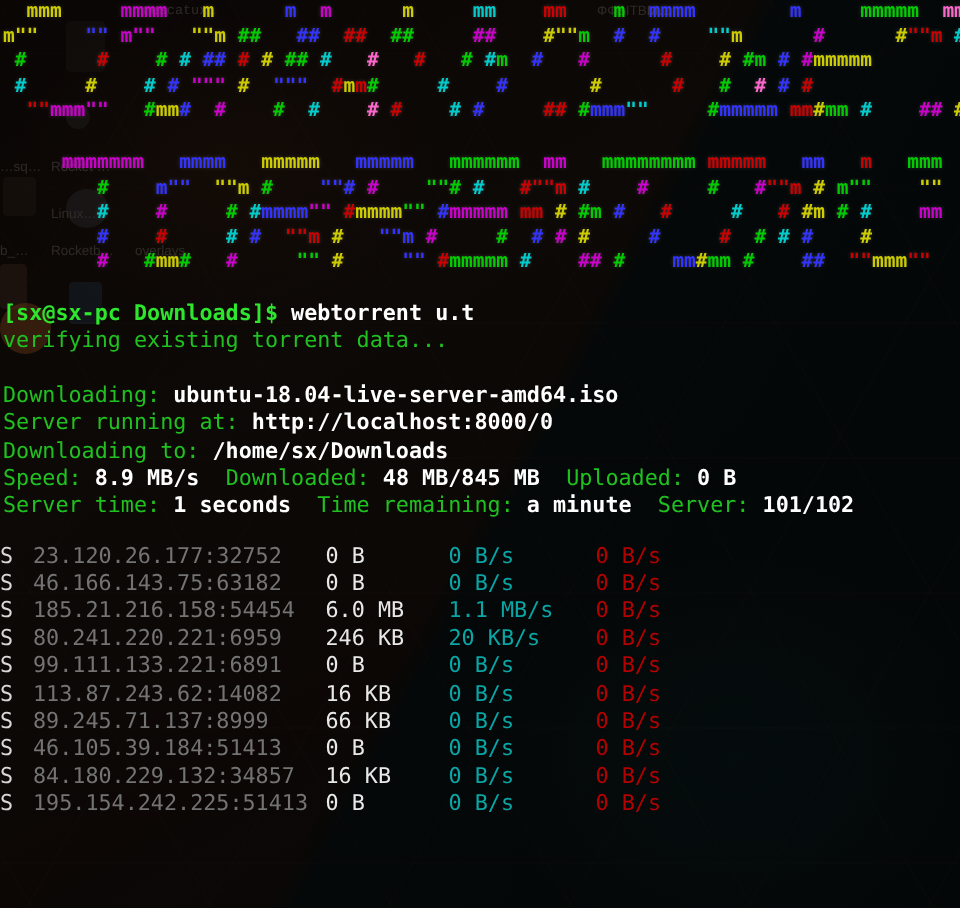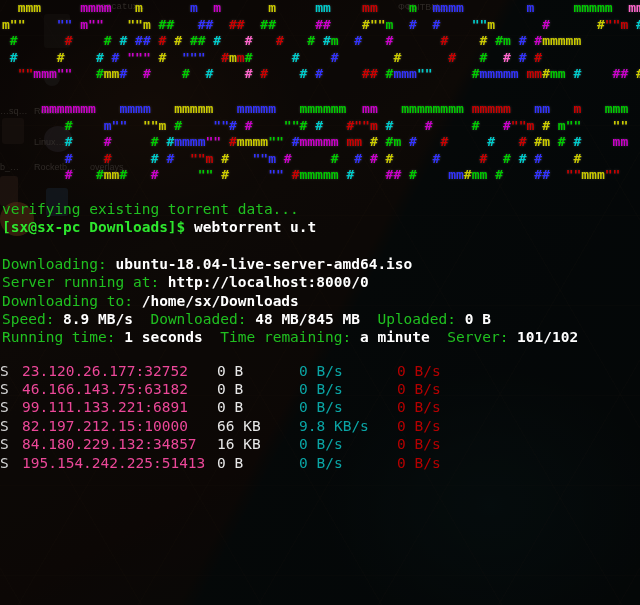--- a/index.html
+++ b/index.html
@@ -42,21 +42,21 @@
   .banner{font-size:13px;line-height:16.6px;white-space:pre;font-weight:bold;
     padding-left:2px;text-shadow:0 0 3px rgba(255,255,255,.18);}
   .banner span{display:inline;}
 
   .c-green{color:#20c020;}
   .c-bgreen{color:#2ee62e;font-weight:bold;}
   .c-bwhite{color:#ffffff;font-weight:bold;}
 
   .peer-row{font-size:14.5px;line-height:18.4px;white-space:pre;height:18.4px;padding-left:0px;}
   .col-s{display:inline-block;width:22px;color:#d8d8d8;}
-  .col-addr{display:inline-block;width:195px;color:#ec4899;}
+  .col-addr{display:inline-block;width:195px;color:#737373;}
   .col-size{display:inline-block;width:82px;color:#e8e8e8;}
   .col-dn{display:inline-block;width:98px;color:#0aa5a5;}
   .col-up{display:inline-block;width:90px;color:#b40000;}
 </style>
 </head>
 <body>
 
 <div id="screen">
 
   <div id="wallpaper">
@@ -87,38 +87,42 @@
     </div>
 
   <div id="terminal">
 
     <div id="banner1" class="banner"><div><span>  </span><span style="color: rgb(204, 204, 0);">mmm</span><span>     </span><span style="color: rgb(204, 0, 204);">mmmm</span><span>   </span><span style="color: rgb(204, 204, 0);">m</span><span>      </span><span style="color: rgb(51, 51, 255);">m</span><span>  </span><span style="color: rgb(204, 0, 204);">m</span><span>      </span><span style="color: rgb(204, 204, 0);">m</span><span>     </span><span style="color: rgb(0, 204, 204);">mm</span><span>    </span><span style="color: rgb(204, 0, 0);">mm</span><span>    </span><span style="color: rgb(0, 204, 0);">m</span><span>  </span><span style="color: rgb(51, 51, 255);">mmmm</span><span>        </span><span style="color: rgb(51, 51, 255);">m</span><span>     </span><span style="color: rgb(0, 204, 0);">mmmmm</span><span>  </span><span style="color: rgb(255, 102, 204);">mm</span></div><div><span style="color: rgb(204, 204, 0);">m</span><span style="color: rgb(204, 204, 0);">""</span><span>    </span><span style="color: rgb(51, 51, 255);">""</span><span> </span><span style="color: rgb(204, 0, 204);">m</span><span style="color: rgb(204, 0, 204);">""</span><span>   </span><span style="color: rgb(204, 204, 0);">""</span><span style="color: rgb(204, 204, 0);">m</span><span> </span><span style="color: rgb(0, 204, 0);">##</span><span>   </span><span style="color: rgb(51, 51, 255);">##</span><span>  </span><span style="color: rgb(204, 0, 0);">##</span><span>  </span><span style="color: rgb(0, 204, 0);">##</span><span>     </span><span style="color: rgb(204, 0, 204);">##</span><span>    </span><span style="color: rgb(204, 204, 0);">#</span><span style="color: rgb(204, 204, 0);">""</span><span style="color: rgb(0, 204, 0);">m</span><span>  </span><span style="color: rgb(51, 51, 255);">#</span><span>  </span><span style="color: rgb(51, 51, 255);">#</span><span>    </span><span style="color: rgb(0, 204, 204);">""</span><span style="color: rgb(204, 204, 0);">m</span><span>      </span><span style="color: rgb(204, 0, 204);">#</span><span>      </span><span style="color: rgb(204, 204, 0);">#</span><span style="color: rgb(204, 0, 0);">""</span><span style="color: rgb(204, 0, 0);">m</span><span> </span><span style="color: rgb(0, 204, 204);">#</span></div><div><span> </span><span style="color: rgb(0, 204, 0);">#</span><span>      </span><span style="color: rgb(204, 0, 0);">#</span><span>    </span><span style="color: rgb(0, 204, 0);">#</span><span> </span><span style="color: rgb(0, 204, 204);">#</span><span> </span><span style="color: rgb(51, 51, 255);">##</span><span> </span><span style="color: rgb(204, 0, 0);">#</span><span> </span><span style="color: rgb(204, 204, 0);">#</span><span> </span><span style="color: rgb(0, 204, 0);">##</span><span> </span><span style="color: rgb(0, 204, 204);">#</span><span>   </span><span style="color: rgb(255, 102, 204);">#</span><span>   </span><span style="color: rgb(204, 0, 0);">#</span><span>   </span><span style="color: rgb(0, 204, 0);">#</span><span> </span><span style="color: rgb(0, 204, 204);">#</span><span style="color: rgb(0, 204, 0);">m</span><span>  </span><span style="color: rgb(51, 51, 255);">#</span><span>   </span><span style="color: rgb(204, 0, 204);">#</span><span>      </span><span style="color: rgb(204, 0, 0);">#</span><span>    </span><span style="color: rgb(204, 204, 0);">#</span><span> </span><span style="color: rgb(0, 204, 0);">#</span><span style="color: rgb(0, 204, 0);">m</span><span> </span><span style="color: rgb(51, 51, 255);">#</span><span> </span><span style="color: rgb(204, 0, 204);">#</span><span style="color: rgb(204, 204, 0);">mmmmm</span></div><div><span> </span><span style="color: rgb(0, 204, 204);">#</span><span>     </span><span style="color: rgb(204, 204, 0);">#</span><span>    </span><span style="color: rgb(0, 204, 204);">#</span><span> </span><span style="color: rgb(51, 51, 255);">#</span><span> </span><span style="color: rgb(204, 0, 204);">"""</span><span> </span><span style="color: rgb(204, 204, 0);">#</span><span>  </span><span style="color: rgb(51, 51, 255);">"""</span><span>  </span><span style="color: rgb(204, 0, 0);">#</span><span style="color: rgb(204, 204, 0);">m</span><span style="color: rgb(204, 0, 0);">m</span><span style="color: rgb(0, 204, 0);">#</span><span>     </span><span style="color: rgb(0, 204, 204);">#</span><span>    </span><span style="color: rgb(51, 51, 255);">#</span><span>       </span><span style="color: rgb(204, 204, 0);">#</span><span>      </span><span style="color: rgb(204, 0, 0);">#</span><span>   </span><span style="color: rgb(0, 204, 0);">#</span><span>  </span><span style="color: rgb(255, 102, 204);">#</span><span> </span><span style="color: rgb(51, 51, 255);">#</span><span> </span><span style="color: rgb(204, 0, 0);">#</span></div><div><span>  </span><span style="color: rgb(204, 0, 0);">""</span><span style="color: rgb(204, 0, 204);">mmm</span><span style="color: rgb(204, 0, 204);">""</span><span>   </span><span style="color: rgb(0, 204, 0);">#</span><span style="color: rgb(204, 204, 0);">mm</span><span style="color: rgb(51, 51, 255);">#</span><span>  </span><span style="color: rgb(204, 0, 204);">#</span><span>    </span><span style="color: rgb(0, 204, 0);">#</span><span>  </span><span style="color: rgb(0, 204, 204);">#</span><span>    </span><span style="color: rgb(255, 102, 204);">#</span><span> </span><span style="color: rgb(204, 0, 0);">#</span><span>    </span><span style="color: rgb(0, 204, 204);">#</span><span> </span><span style="color: rgb(51, 51, 255);">#</span><span>     </span><span style="color: rgb(204, 0, 0);">##</span><span> </span><span style="color: rgb(0, 204, 0);">#</span><span style="color: rgb(51, 51, 255);">mmm</span><span style="color: rgb(0, 204, 204);">""</span><span>     </span><span style="color: rgb(0, 204, 0);">#</span><span style="color: rgb(51, 51, 255);">mmmmm</span><span> </span><span style="color: rgb(204, 0, 0);">mm</span><span style="color: rgb(204, 204, 0);">#</span><span style="color: rgb(0, 204, 0);">mm</span><span> </span><span style="color: rgb(0, 204, 204);">#</span><span>    </span><span style="color: rgb(204, 0, 204);">##</span><span> </span><span style="color: rgb(204, 204, 0);">#</span></div></div>
     <div style="height:18px"></div>
     <div id="banner2" class="banner"><div><span>     </span><span style="color: rgb(204, 0, 204);">mmmmmmm</span><span>   </span><span style="color: rgb(51, 51, 255);">mmmm</span><span>   </span><span style="color: rgb(204, 204, 0);">mmmmm</span><span>   </span><span style="color: rgb(51, 51, 255);">mmmmm</span><span>   </span><span style="color: rgb(0, 204, 0);">mmmmmm</span><span>  </span><span style="color: rgb(204, 0, 204);">mm</span><span>   </span><span style="color: rgb(0, 204, 0);">mmmmmmmm</span><span> </span><span style="color: rgb(204, 0, 0);">mmmmm</span><span>   </span><span style="color: rgb(51, 51, 255);">mm</span><span>   </span><span style="color: rgb(204, 0, 0);">m</span><span>   </span><span style="color: rgb(0, 204, 0);">mmm</span></div><div><span>        </span><span style="color: rgb(0, 204, 0);">#</span><span>    </span><span style="color: rgb(51, 51, 255);">m</span><span style="color: rgb(51, 51, 255);">""</span><span>  </span><span style="color: rgb(204, 204, 0);">""</span><span style="color: rgb(204, 204, 0);">m</span><span> </span><span style="color: rgb(0, 204, 0);">#</span><span>    </span><span style="color: rgb(51, 51, 255);">""</span><span style="color: rgb(51, 51, 255);">#</span><span> </span><span style="color: rgb(204, 0, 204);">#</span><span>    </span><span style="color: rgb(0, 204, 0);">""</span><span style="color: rgb(0, 204, 0);">#</span><span> </span><span style="color: rgb(0, 204, 204);">#</span><span>   </span><span style="color: rgb(204, 0, 0);">#</span><span style="color: rgb(204, 0, 0);">""</span><span style="color: rgb(204, 0, 0);">m</span><span> </span><span style="color: rgb(0, 204, 204);">#</span><span>    </span><span style="color: rgb(204, 0, 204);">#</span><span>     </span><span style="color: rgb(0, 204, 0);">#</span><span>   </span><span style="color: rgb(204, 0, 204);">#</span><span style="color: rgb(204, 0, 0);">""</span><span style="color: rgb(204, 0, 0);">m</span><span> </span><span style="color: rgb(204, 204, 0);">#</span><span> </span><span style="color: rgb(0, 204, 0);">m</span><span style="color: rgb(0, 204, 0);">""</span><span>    </span><span style="color: rgb(204, 204, 0);">""</span></div><div><span>        </span><span style="color: rgb(0, 204, 204);">#</span><span>    </span><span style="color: rgb(204, 0, 204);">#</span><span>     </span><span style="color: rgb(0, 204, 0);">#</span><span> </span><span style="color: rgb(0, 204, 204);">#</span><span style="color: rgb(51, 51, 255);">mmmm</span><span style="color: rgb(204, 0, 204);">""</span><span> </span><span style="color: rgb(204, 0, 0);">#</span><span style="color: rgb(204, 204, 0);">mmmm</span><span style="color: rgb(0, 204, 0);">""</span><span> </span><span style="color: rgb(51, 51, 255);">#</span><span style="color: rgb(204, 0, 204);">mmmmm</span><span> </span><span style="color: rgb(204, 0, 0);">mm</span><span> </span><span style="color: rgb(204, 204, 0);">#</span><span> </span><span style="color: rgb(0, 204, 0);">#</span><span style="color: rgb(0, 204, 0);">m</span><span> </span><span style="color: rgb(51, 51, 255);">#</span><span>   </span><span style="color: rgb(204, 0, 0);">#</span><span>     </span><span style="color: rgb(0, 204, 204);">#</span><span>   </span><span style="color: rgb(204, 0, 0);">#</span><span> </span><span style="color: rgb(204, 204, 0);">#</span><span style="color: rgb(204, 204, 0);">m</span><span> </span><span style="color: rgb(0, 204, 0);">#</span><span> </span><span style="color: rgb(0, 204, 204);">#</span><span>    </span><span style="color: rgb(204, 0, 204);">mm</span></div><div><span>        </span><span style="color: rgb(51, 51, 255);">#</span><span>    </span><span style="color: rgb(204, 0, 0);">#</span><span>     </span><span style="color: rgb(0, 204, 204);">#</span><span> </span><span style="color: rgb(51, 51, 255);">#</span><span>  </span><span style="color: rgb(204, 0, 0);">""</span><span style="color: rgb(204, 0, 0);">m</span><span> </span><span style="color: rgb(204, 204, 0);">#</span><span>   </span><span style="color: rgb(51, 51, 255);">""</span><span style="color: rgb(51, 51, 255);">m</span><span> </span><span style="color: rgb(204, 0, 204);">#</span><span>     </span><span style="color: rgb(0, 204, 0);">#</span><span>  </span><span style="color: rgb(51, 51, 255);">#</span><span> </span><span style="color: rgb(204, 0, 204);">#</span><span> </span><span style="color: rgb(204, 204, 0);">#</span><span>     </span><span style="color: rgb(51, 51, 255);">#</span><span>     </span><span style="color: rgb(204, 0, 0);">#</span><span>  </span><span style="color: rgb(0, 204, 0);">#</span><span> </span><span style="color: rgb(0, 204, 204);">#</span><span> </span><span style="color: rgb(51, 51, 255);">#</span><span>    </span><span style="color: rgb(204, 204, 0);">#</span></div><div><span>        </span><span style="color: rgb(204, 0, 204);">#</span><span>   </span><span style="color: rgb(0, 204, 0);">#</span><span style="color: rgb(204, 204, 0);">mm</span><span style="color: rgb(0, 204, 0);">#</span><span>   </span><span style="color: rgb(204, 0, 204);">#</span><span>     </span><span style="color: rgb(0, 204, 0);">""</span><span> </span><span style="color: rgb(204, 204, 0);">#</span><span>     </span><span style="color: rgb(51, 51, 255);">""</span><span> </span><span style="color: rgb(204, 0, 0);">#</span><span style="color: rgb(0, 204, 0);">mmmmm</span><span> </span><span style="color: rgb(0, 204, 204);">#</span><span>    </span><span style="color: rgb(204, 0, 204);">##</span><span> </span><span style="color: rgb(0, 204, 0);">#</span><span>    </span><span style="color: rgb(51, 51, 255);">mm</span><span style="color: rgb(204, 204, 0);">#</span><span style="color: rgb(0, 204, 0);">mm</span><span> </span><span style="color: rgb(0, 204, 0);">#</span><span>    </span><span style="color: rgb(51, 51, 255);">##</span><span>  </span><span style="color: rgb(204, 0, 0);">""</span><span style="color: rgb(204, 204, 0);">mmm</span><span style="color: rgb(204, 0, 0);">""</span></div></div>
 
     <div style="height:16px"></div>
 
+    <div class="row"><span class="c-bgreen">[sx@sx-pc Downloads]$</span><span class="c-bwhite"> webtorrent u.t</span></div>
     <div class="row"><span class="c-green">verifying existing torrent data...</span></div>
-    <div class="row"><span class="c-bgreen">[sx@sx-pc Downloads]$</span><span class="c-bwhite"> webtorrent u.t</span></div>
 
     <div style="height:18px"></div>
 
     <div class="row"><span class="c-green">Downloading:</span><span class="c-bwhite"> ubuntu-18.04-live-server-amd64.iso</span></div>
     <div class="row"><span class="c-green">Server running at:</span><span class="c-bwhite"> http://localhost:8000/0</span></div>
     <div class="row"><span class="c-green">Downloading to:</span><span class="c-bwhite"> /home/sx/Downloads</span></div>
 
     <div class="row"><span class="c-green">Speed:</span><span class="c-bwhite"> 8.9 MB/s</span><span class="c-green">  Downloaded:</span><span class="c-bwhite"> 48 MB/845 MB</span><span class="c-green">  Uploaded:</span><span class="c-bwhite"> 0 B</span></div>
 
-    <div class="row"><span class="c-green">Running time:</span><span class="c-bwhite"> 1 seconds</span><span class="c-green">  Time remaining:</span><span class="c-bwhite"> a minute</span><span class="c-green">  Server:</span><span class="c-bwhite"> 101/102</span></div>
+    <div class="row"><span class="c-green">Server time:</span><span class="c-bwhite"> 1 seconds</span><span class="c-green">  Time remaining:</span><span class="c-bwhite"> a minute</span><span class="c-green">  Server:</span><span class="c-bwhite"> 101/102</span></div>
 
     <div style="height:15px"></div>
 
     <div id="peer-table">
         <div class="peer-row"><span class="col-s">S</span><span class="col-addr">23.120.26.177:32752</span><span class="col-size">0 B</span><span class="col-dn">0 B/s</span><span class="col-up">0 B/s</span></div>
         <div class="peer-row"><span class="col-s">S</span><span class="col-addr">46.166.143.75:63182</span><span class="col-size">0 B</span><span class="col-dn">0 B/s</span><span class="col-up">0 B/s</span></div>
+        <div class="peer-row"><span class="col-s">S</span><span class="col-addr">185.21.216.158:54454</span><span class="col-size">6.0 MB</span><span class="col-dn">1.1 MB/s</span><span class="col-up">0 B/s</span></div>
+        <div class="peer-row"><span class="col-s">S</span><span class="col-addr">80.241.220.221:6959</span><span class="col-size">246 KB</span><span class="col-dn">20 KB/s</span><span class="col-up">0 B/s</span></div>
         <div class="peer-row"><span class="col-s">S</span><span class="col-addr">99.111.133.221:6891</span><span class="col-size">0 B</span><span class="col-dn">0 B/s</span><span class="col-up">0 B/s</span></div>
-        <div class="peer-row"><span class="col-s">S</span><span class="col-addr">82.197.212.15:10000</span><span class="col-size">66 KB</span><span class="col-dn">9.8 KB/s</span><span class="col-up">0 B/s</span></div>
+        <div class="peer-row"><span class="col-s">S</span><span class="col-addr">113.87.243.62:14082</span><span class="col-size">16 KB</span><span class="col-dn">0 B/s</span><span class="col-up">0 B/s</span></div>
+        <div class="peer-row"><span class="col-s">S</span><span class="col-addr">89.245.71.137:8999</span><span class="col-size">66 KB</span><span class="col-dn">0 B/s</span><span class="col-up">0 B/s</span></div>
+        <div class="peer-row"><span class="col-s">S</span><span class="col-addr">46.105.39.184:51413</span><span class="col-size">0 B</span><span class="col-dn">0 B/s</span><span class="col-up">0 B/s</span></div>
         <div class="peer-row"><span class="col-s">S</span><span class="col-addr">84.180.229.132:34857</span><span class="col-size">16 KB</span><span class="col-dn">0 B/s</span><span class="col-up">0 B/s</span></div>
         <div class="peer-row"><span class="col-s">S</span><span class="col-addr">195.154.242.225:51413</span><span class="col-size">0 B</span><span class="col-dn">0 B/s</span><span class="col-up">0 B/s</span></div>
       </div>
 
   </div>
 </div>
 
 </body></html>

